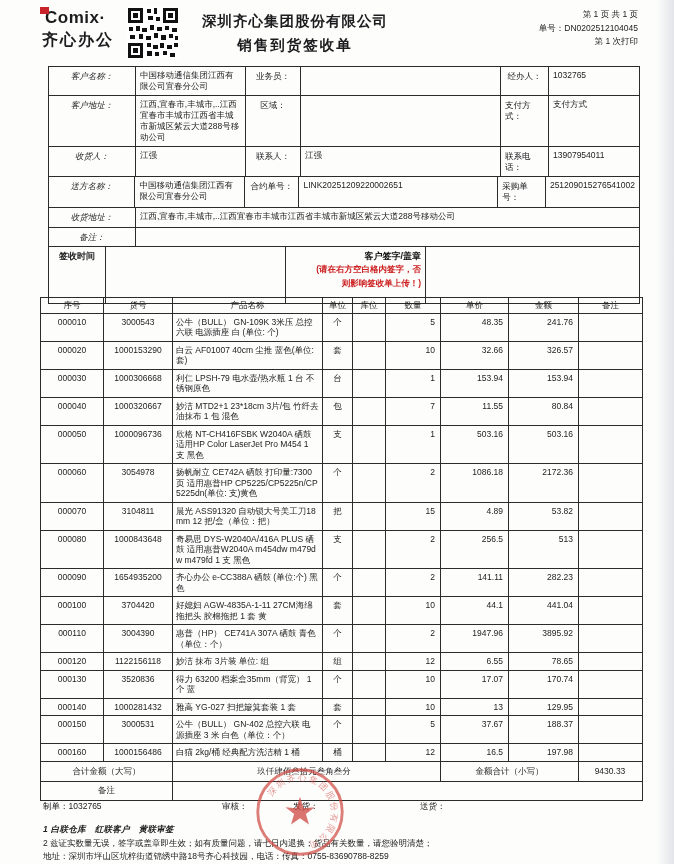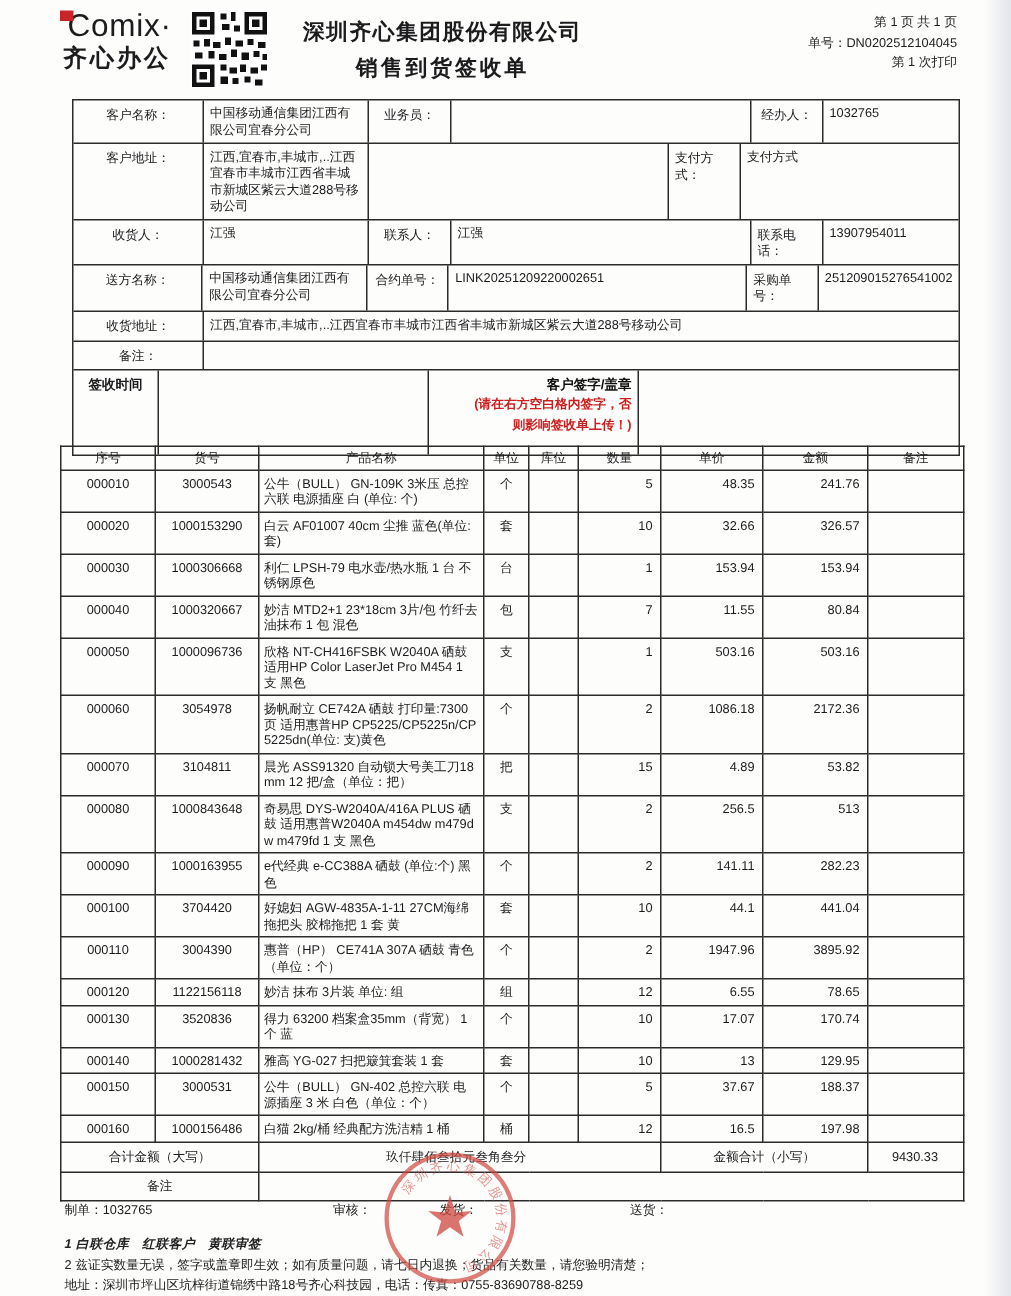--- a/index.html
+++ b/index.html
@@ -5,37 +5,37 @@
   * { margin:0; padding:0; box-sizing:border-box; }
   html,body { background:#9a9da3; }
   body { font-family:"Liberation Sans","DejaVu Sans",sans-serif; }
   .page { position:relative; width:674px; height:864px; background:#fdfdfc; overflow:hidden; color:#1c1c1e; }
   .scan-edge { position:absolute; top:0; right:0; width:18px; height:100%;
     background:linear-gradient(to right,#fdfdfc, #e2e5ea); }
 
   
   .logo-block { position:absolute; left:42px; top:6px; }
   .logo-red { position:absolute; left:-2px; top:1px; width:9px; height:7px; background:#c8242a; }
-  .logo-main { font-size:21px; font-weight:normal; letter-spacing:0.5px; line-height:24px; padding-left:3px; font-style:normal; }
+  .logo-main { font-size:17px; font-weight:bold; letter-spacing:0.5px; line-height:24px; padding-left:3px; font-style:normal; }
   .logo-sub { font-size:16px; font-weight:bold; letter-spacing:2px; line-height:20px; }
   .qr { position:absolute; left:127px; top:7px; }
   .title-block { position:absolute; left:175px; top:12px; width:240px; text-align:center; }
   .title-line1 { font-size:14.5px; font-weight:bold; letter-spacing:1px; }
   .title-line2 { font-size:14.5px; font-weight:bold; letter-spacing:2px; margin-top:5px; }
   .head-right { position:absolute; right:36px; top:8px; text-align:right; font-size:8.5px; line-height:13.5px; color:#222; }
 
   
   .info { position:absolute; left:48px; top:66px; width:592px; border:1px solid #2b2b2b; }
   .irow { display:flex; border-bottom:1px solid #2b2b2b; }
   .irow:last-child { border-bottom:none; }
   .icell { border-right:1px solid #2b2b2b; padding:3px 4px; font-size:8.5px; line-height:11px; display:flex; align-items:flex-start; }
   .icell:last-child { border-right:none; }
   .ilabel { justify-content:center; padding-top:4px; }
   .ival { }
-  .w-l1{width:87px;} .w-v1{width:110px;} .w-l2{width:55px;} .w-v2{width:200px;} .w-l3{width:48px;} .w-v3{flex:1;}
+  .w-l1{width:87px;font-style:italic;} .w-v1{width:110px;} .w-l2{width:55px;} .w-v2{width:200px;} .w-l3{width:48px;} .w-v3{flex:1;}
   .r1{min-height:29px;} .r2{min-height:45px;} .r3{min-height:18px;} .r4{min-height:31px;} .r5{min-height:20px;} .r6{min-height:15px;} .r7{min-height:56px;}
   .w-st{width:57px;} .w-se{width:180px;} .w-sn{width:140px;}
   .sign-time-label { font-weight:bold; font-size:9px; padding-top:4px; }
   .sign-note-cell { flex-direction:column; align-items:flex-end; text-align:right; padding-top:4px; }
   .sign-bold { font-weight:bold; font-size:9px; color:#111; }
   .sign-red { color:#cc1f1f; font-weight:bold; font-size:8.5px; line-height:11.5px; margin-top:2px; }
   .sig-cell { position:relative; flex:1; }
 
   
   table.items { position:absolute; left:40px; top:297px; width:602px; border-collapse:collapse; table-layout:fixed; }
@@ -132,20 +132,21 @@
       <div class="icell ilabel w-l1">客户名称：</div>
       <div class="icell ival w-v1">中国移动通信集团江西有限公司宜春分公司</div>
       <div class="icell ilabel w-l2">业务员：</div>
       <div class="icell ival w-v2"></div>
       <div class="icell ilabel w-l3">经办人：</div>
       <div class="icell ival w-v3">1032765</div>
     </div>
     <div class="irow r2">
       <div class="icell ilabel w-l1">客户地址：</div>
       <div class="icell ival w-v1">江西,宜春市,丰城市,..江西宜春市丰城市江西省丰城市新城区紫云大道288号移动公司</div>
+      <div class="icell ilabel w-l2">区域：</div>
       <div class="icell ival w-v2"></div>
       <div class="icell ilabel w-l3">支付方式：</div>
       <div class="icell ival w-v3">支付方式</div>
     </div>
     <div class="irow r3">
       <div class="icell ilabel w-l1">收货人：</div>
       <div class="icell ival w-v1">江强</div>
       <div class="icell ilabel w-l2">联系人：</div>
       <div class="icell ival w-v2">江强</div>
       <div class="icell ilabel w-l3">联系电话：</div>
@@ -290,22 +291,22 @@
           <td>奇易思 DYS-W2040A/416A PLUS  硒鼓 适用惠普W2040A m454dw m479dw m479fd 1 支 黑色</td>
           <td>支</td>
           <td></td>
           <td>2</td>
           <td>256.5</td>
           <td>513</td>
           <td></td>
         </tr>
         <tr>
           <td>000090</td>
-          <td>1000163955</td>
-          <td>e代经典 e-CC388A 硒鼓 (单位:个) 黑色</td>
+          <td>1654935200</td>
+          <td>齐心办公 e-CC388A 硒鼓 (单位:个) 黑色</td>
           <td>个</td>
           <td></td>
           <td>2</td>
           <td>141.11</td>
           <td>282.23</td>
           <td></td>
         </tr>
         <tr>
           <td>000100</td>
           <td>3704420</td>

